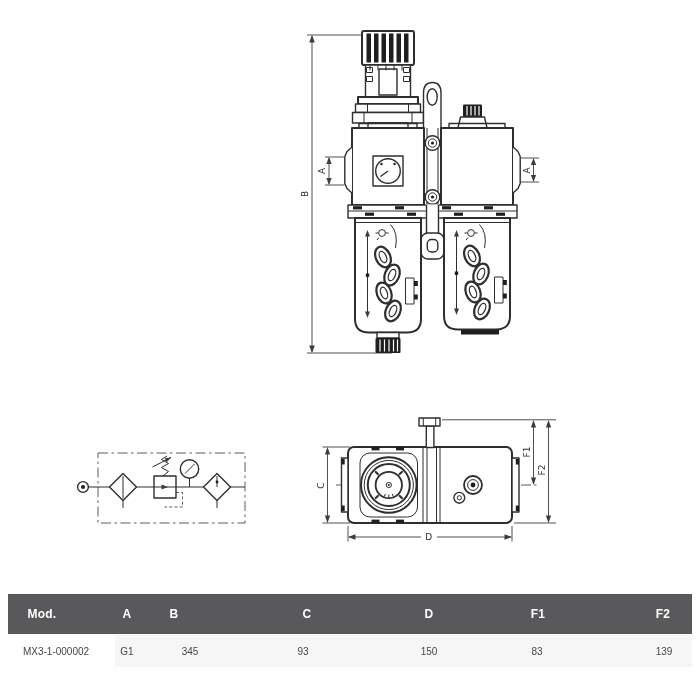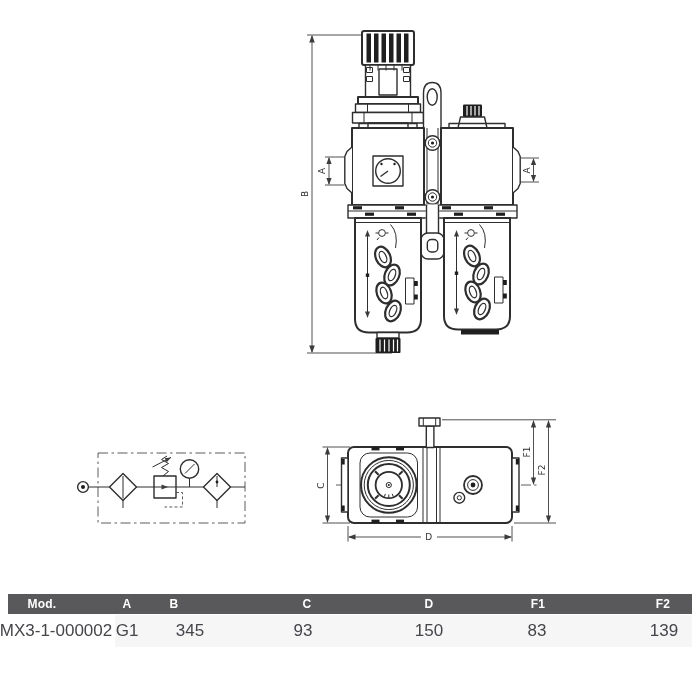--- a/index.html
+++ b/index.html
@@ -13,25 +13,25 @@
   .thin{stroke-width:1;}
   .fil{fill:#ffffff;}
   .dk{fill:#1f1f1f;stroke:none;}
   .ws{stroke:#ffffff;stroke-width:1.2;}
   .dim{stroke:#3c3c3c;stroke-width:0.9;fill:none;}
   .ar{fill:#3c3c3c;stroke:none;}
   .dtx{font-size:9px;fill:#303030;}
   .cl{stroke:#4a4a4a;stroke-width:0.9;fill:none;}
   
   .tbl{position:absolute;left:8px;top:594px;width:684px;}
-  .thead{position:relative;height:20px;background:#59595c;text-align:right;}
+  .thead{position:relative;height:40px;background:#59595c;text-align:right;}
   .thead span{position:absolute;top:50%;transform:translate(-50%,-50%);color:#ffffff;font-size:12px;font-weight:700;letter-spacing:.2px;}
   .trow{position:relative;height:32px;background:#f6f6f7;margin-top:1px;}
   .trow .firstcell-bg{position:absolute;left:0;top:0;width:107px;height:32px;background:#ffffff;}
-  .trow span{position:absolute;top:50%;transform:translate(-50%,-50%);color:#45454a;font-size:17px;}
+  .trow span{position:absolute;top:50%;transform:translate(-50%,-50%);color:#45454a;font-size:10px;}
 </style>
 </head>
 <body>
 
 <div class="stage">
 
 <svg width="700" height="585" viewBox="0 0 700 585">
 
   <g>
 

